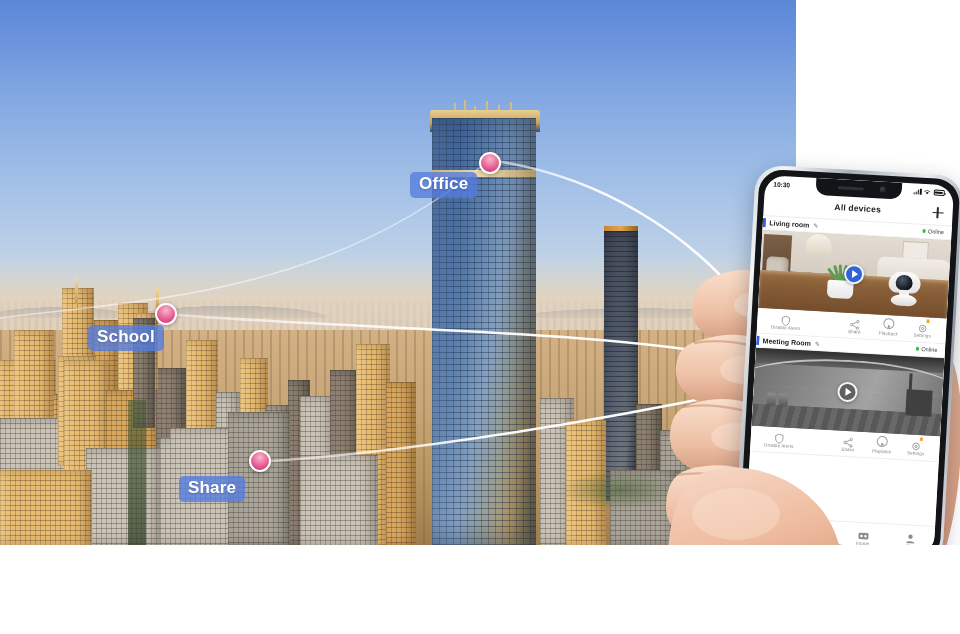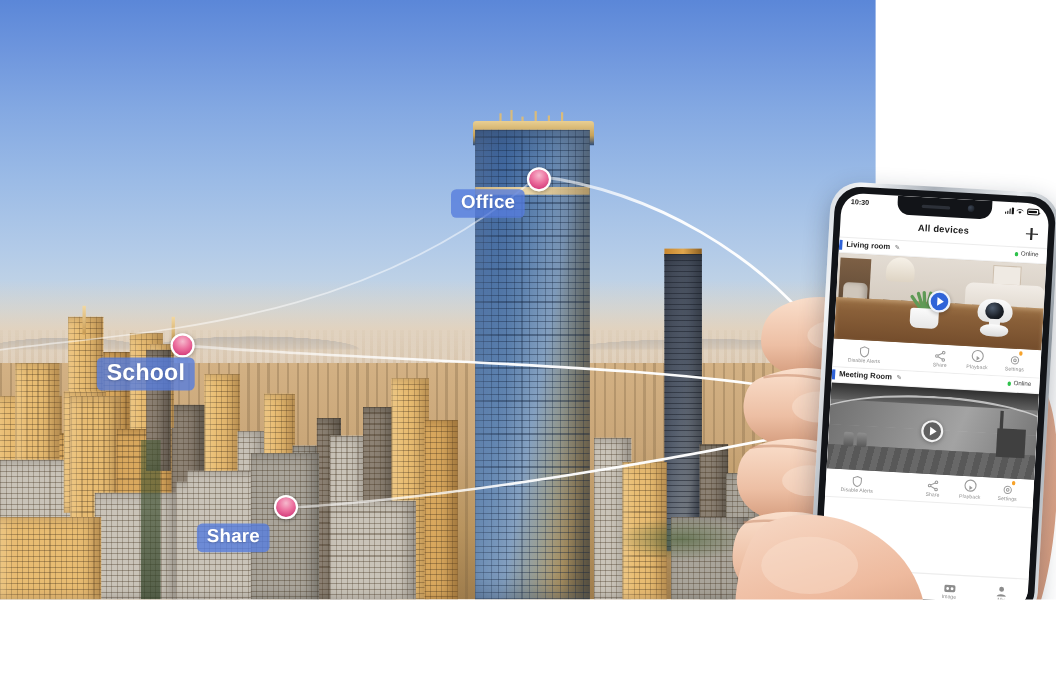--- a/index.html
+++ b/index.html
@@ -327,21 +327,21 @@
       <path d="M489,160 C600,175 690,235 742,300" fill="none" stroke="url(#ag)" stroke-width="2.6" stroke-linecap="round"></path>
       <path d="M165,314 C360,330 600,330 740,358" fill="none" stroke="url(#ag)" stroke-width="2.4" stroke-linecap="round"></path>
       <path d="M258,462 C420,452 610,418 736,392" fill="none" stroke="url(#ag)" stroke-width="2.4" stroke-linecap="round"></path>
       <path d="M0,318 C140,300 330,296 489,160" fill="none" stroke="#ffffff" stroke-opacity=".5" stroke-width="1.6"></path>
     </svg>
 
     <div class="pin" style="left:479px; top:152px;"></div>
     <div class="tag" style="left:410px; top:172px; font-size:17px;">Office</div>
 
     <div class="pin" style="left:155px; top:303px;"></div>
-    <div class="tag" style="left:88px; top:325px; font-size:21px;">School</div>
+    <div class="tag" style="left:88px; top:325px; font-size:17px;">School</div>
 
     <div class="pin" style="left:249px; top:450px;"></div>
     <div class="tag" style="left:179px; top:476px; font-size:17px;">Share</div>
   </div>
 
   <svg class="hand" viewBox="0 0 300 379">
     <defs>
       <linearGradient id="skin" x1="0" y1="0" x2="1" y2="1">
         <stop offset="0%" stop-color="#f6d2bc"></stop>
         <stop offset="45%" stop-color="#eab69b"></stop>

